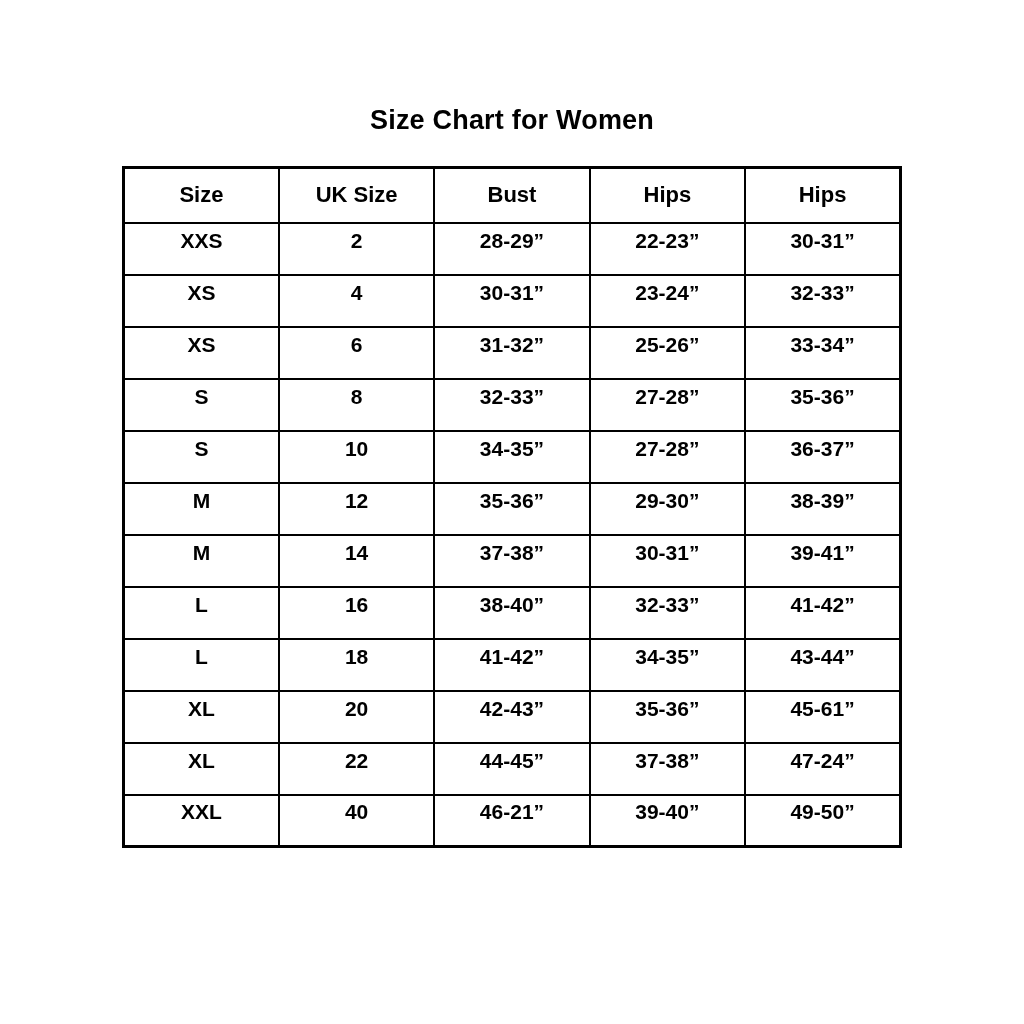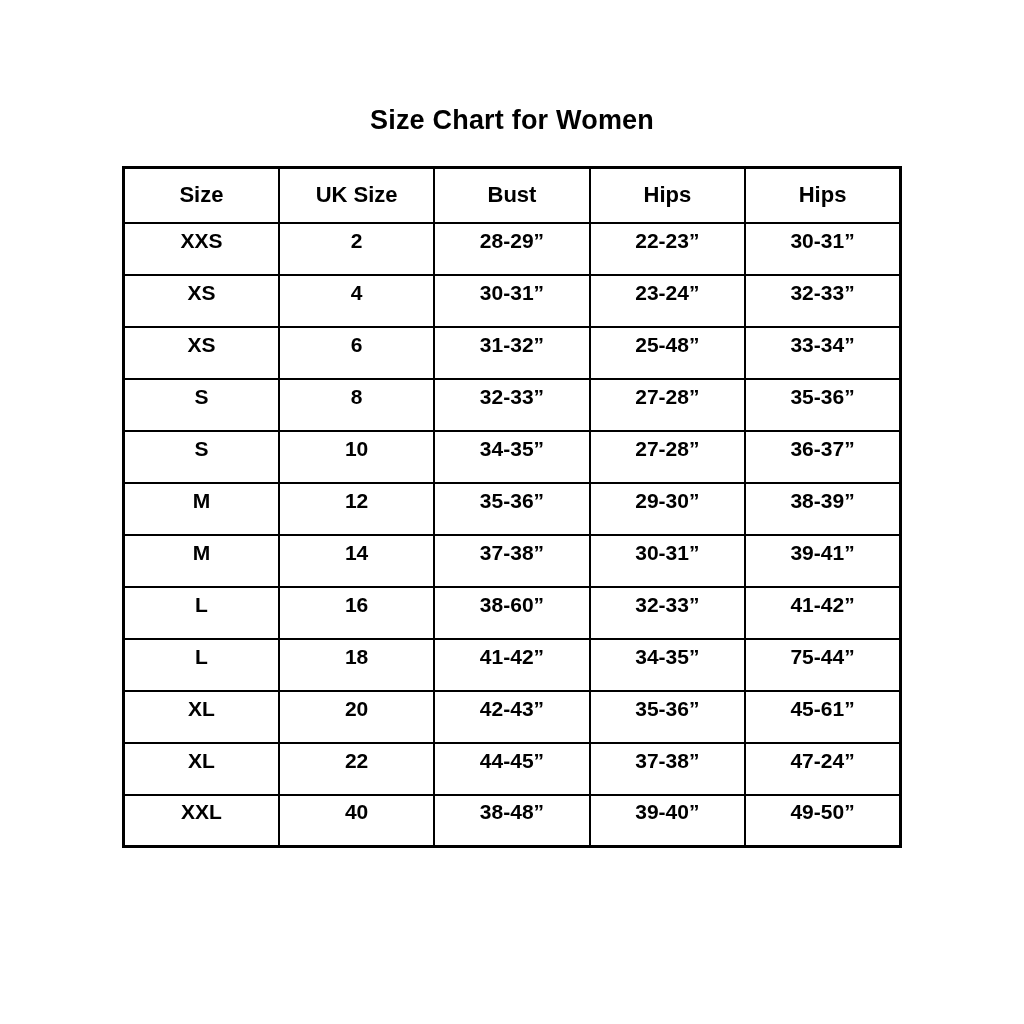--- a/index.html
+++ b/index.html
@@ -79,21 +79,21 @@
           <td>XS</td>
           <td>4</td>
           <td>30-31”</td>
           <td>23-24”</td>
           <td>32-33”</td>
         </tr>
         <tr>
           <td>XS</td>
           <td>6</td>
           <td>31-32”</td>
-          <td>25-48”</td>
+          <td>25-26”</td>
           <td>33-34”</td>
         </tr>
         <tr>
           <td>S</td>
           <td>8</td>
           <td>32-33”</td>
           <td>27-28”</td>
           <td>35-36”</td>
         </tr>
         <tr>
@@ -113,47 +113,47 @@
         <tr>
           <td>M</td>
           <td>14</td>
           <td>37-38”</td>
           <td>30-31”</td>
           <td>39-41”</td>
         </tr>
         <tr>
           <td>L</td>
           <td>16</td>
-          <td>38-60”</td>
+          <td>38-40”</td>
           <td>32-33”</td>
           <td>41-42”</td>
         </tr>
         <tr>
           <td>L</td>
           <td>18</td>
           <td>41-42”</td>
           <td>34-35”</td>
-          <td>75-44”</td>
+          <td>43-44”</td>
         </tr>
         <tr>
           <td>XL</td>
           <td>20</td>
           <td>42-43”</td>
           <td>35-36”</td>
           <td>45-61”</td>
         </tr>
         <tr>
           <td>XL</td>
           <td>22</td>
           <td>44-45”</td>
           <td>37-38”</td>
           <td>47-24”</td>
         </tr>
         <tr>
           <td>XXL</td>
           <td>40</td>
-          <td>38-48”</td>
+          <td>46-21”</td>
           <td>39-40”</td>
           <td>49-50”</td>
         </tr>
       </tbody>
   </table>
 </div>
 
 </body></html>

